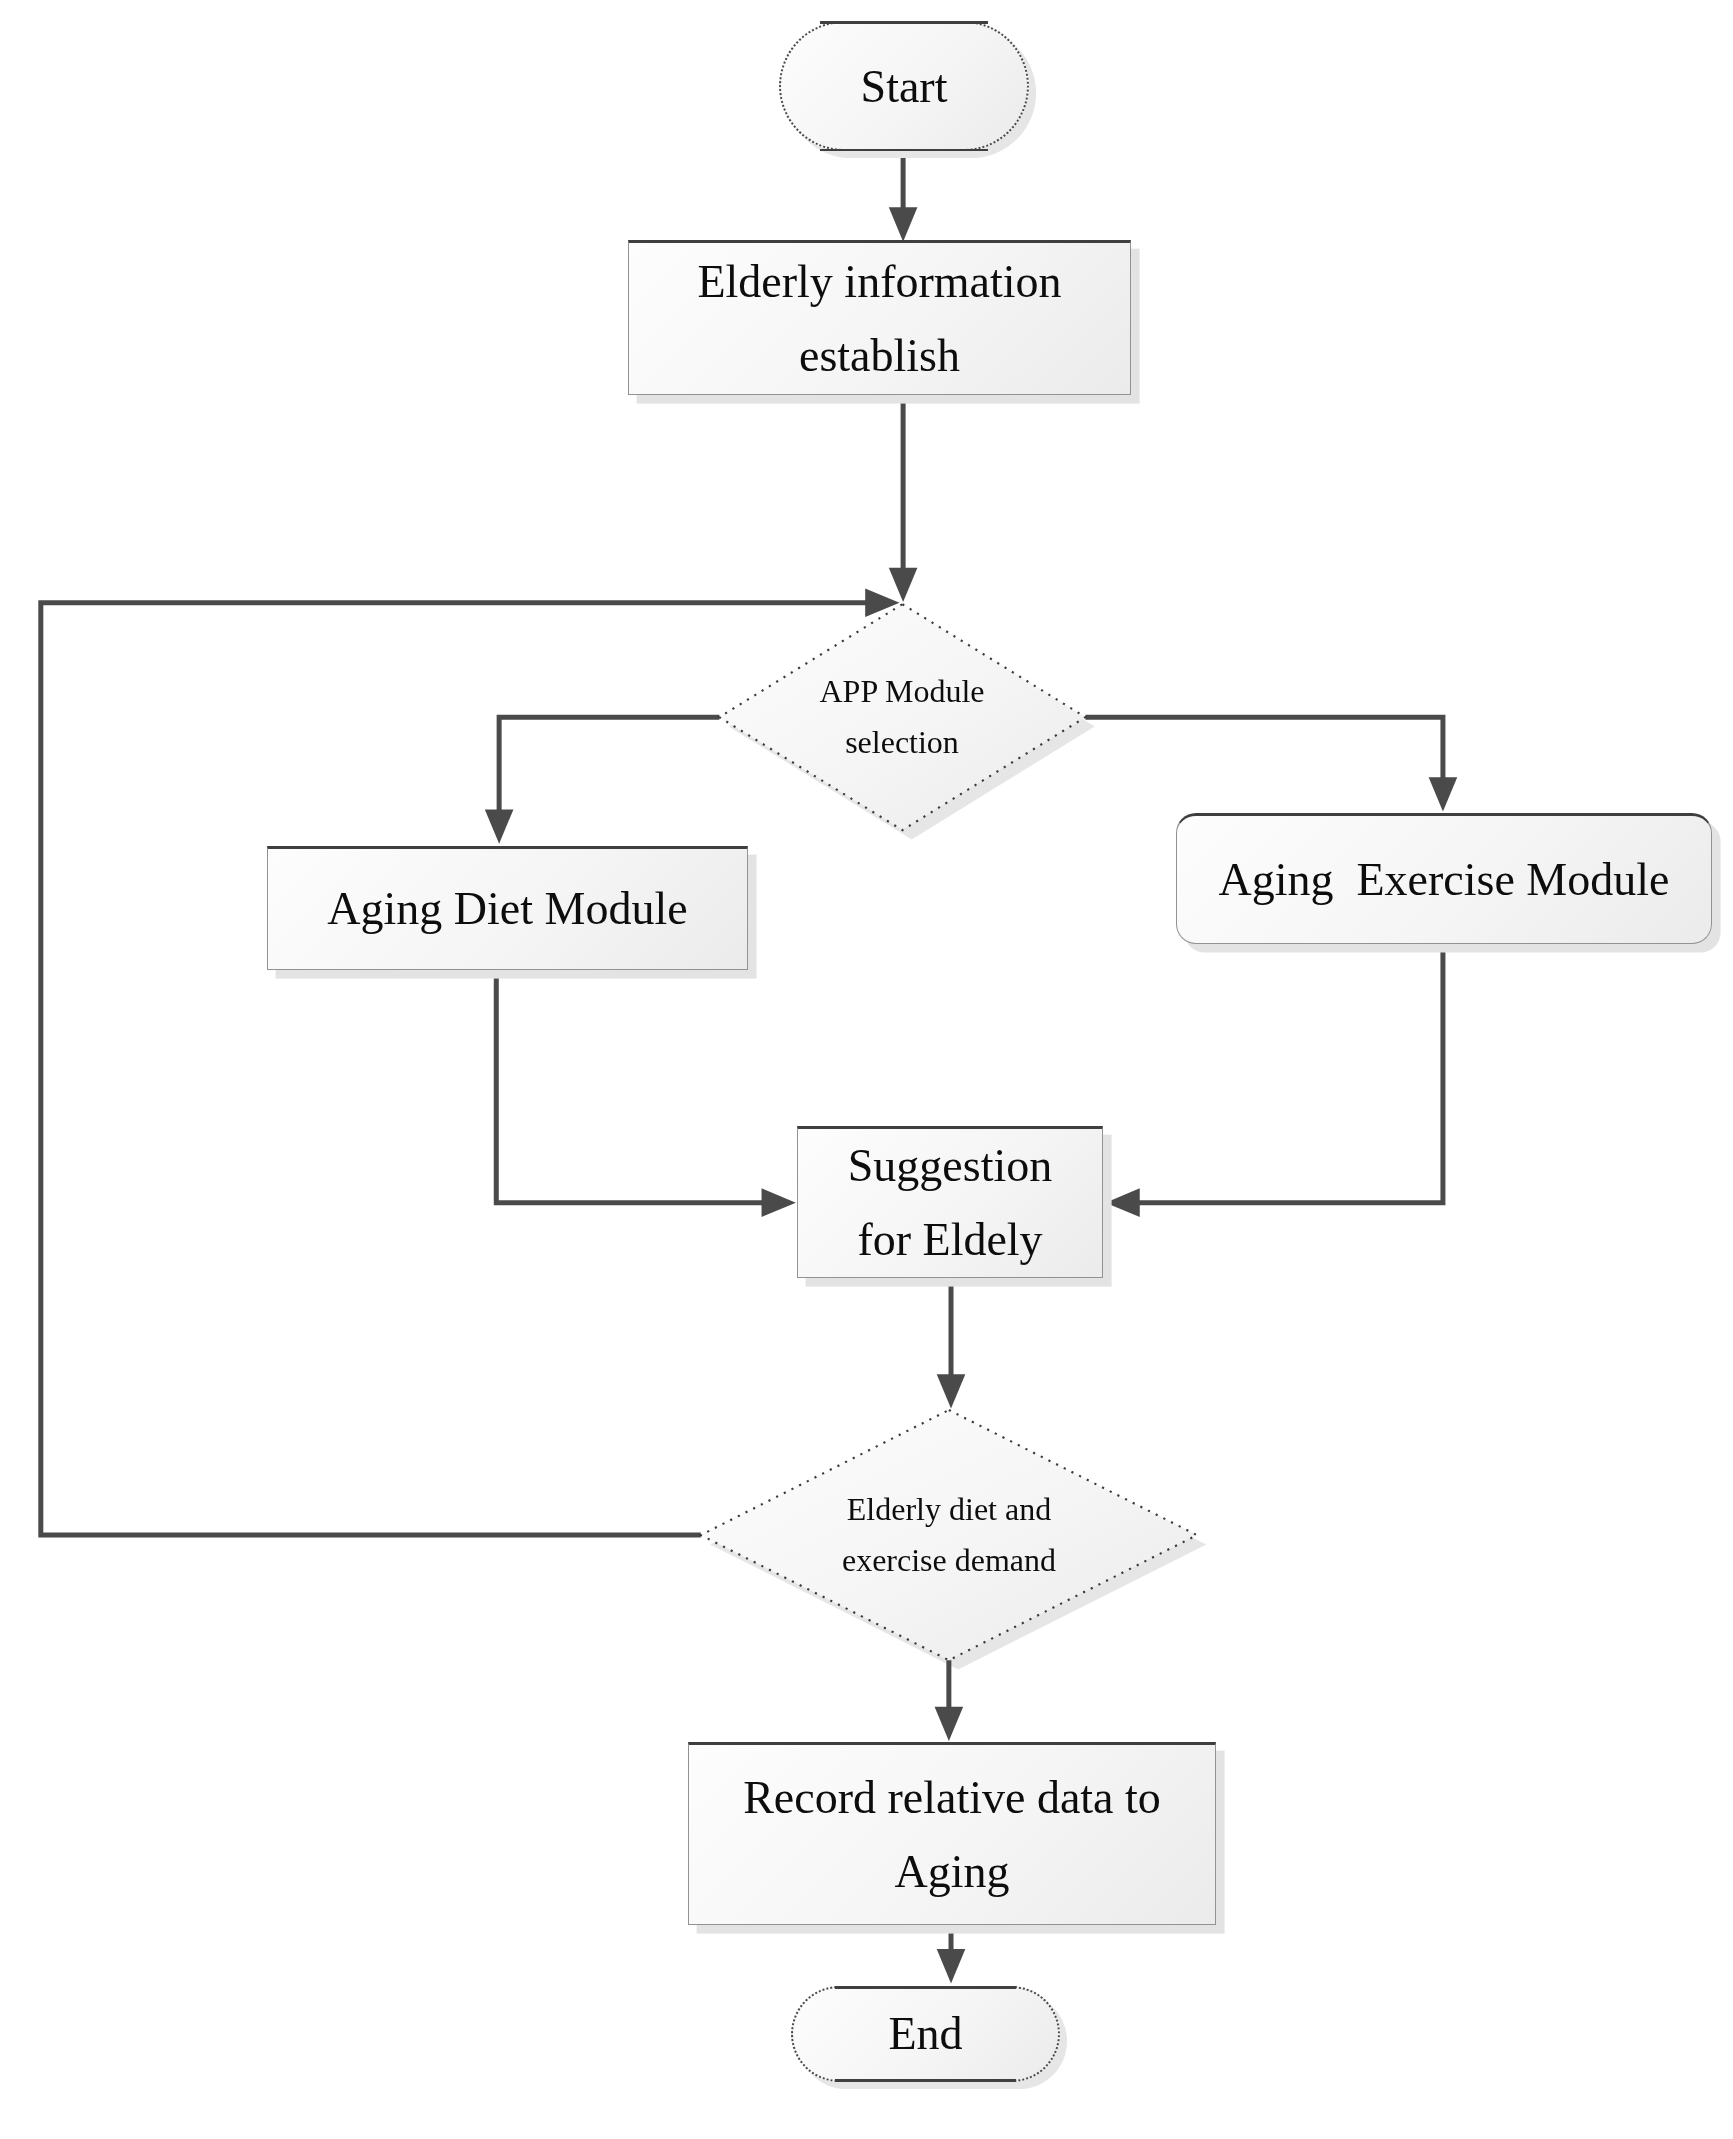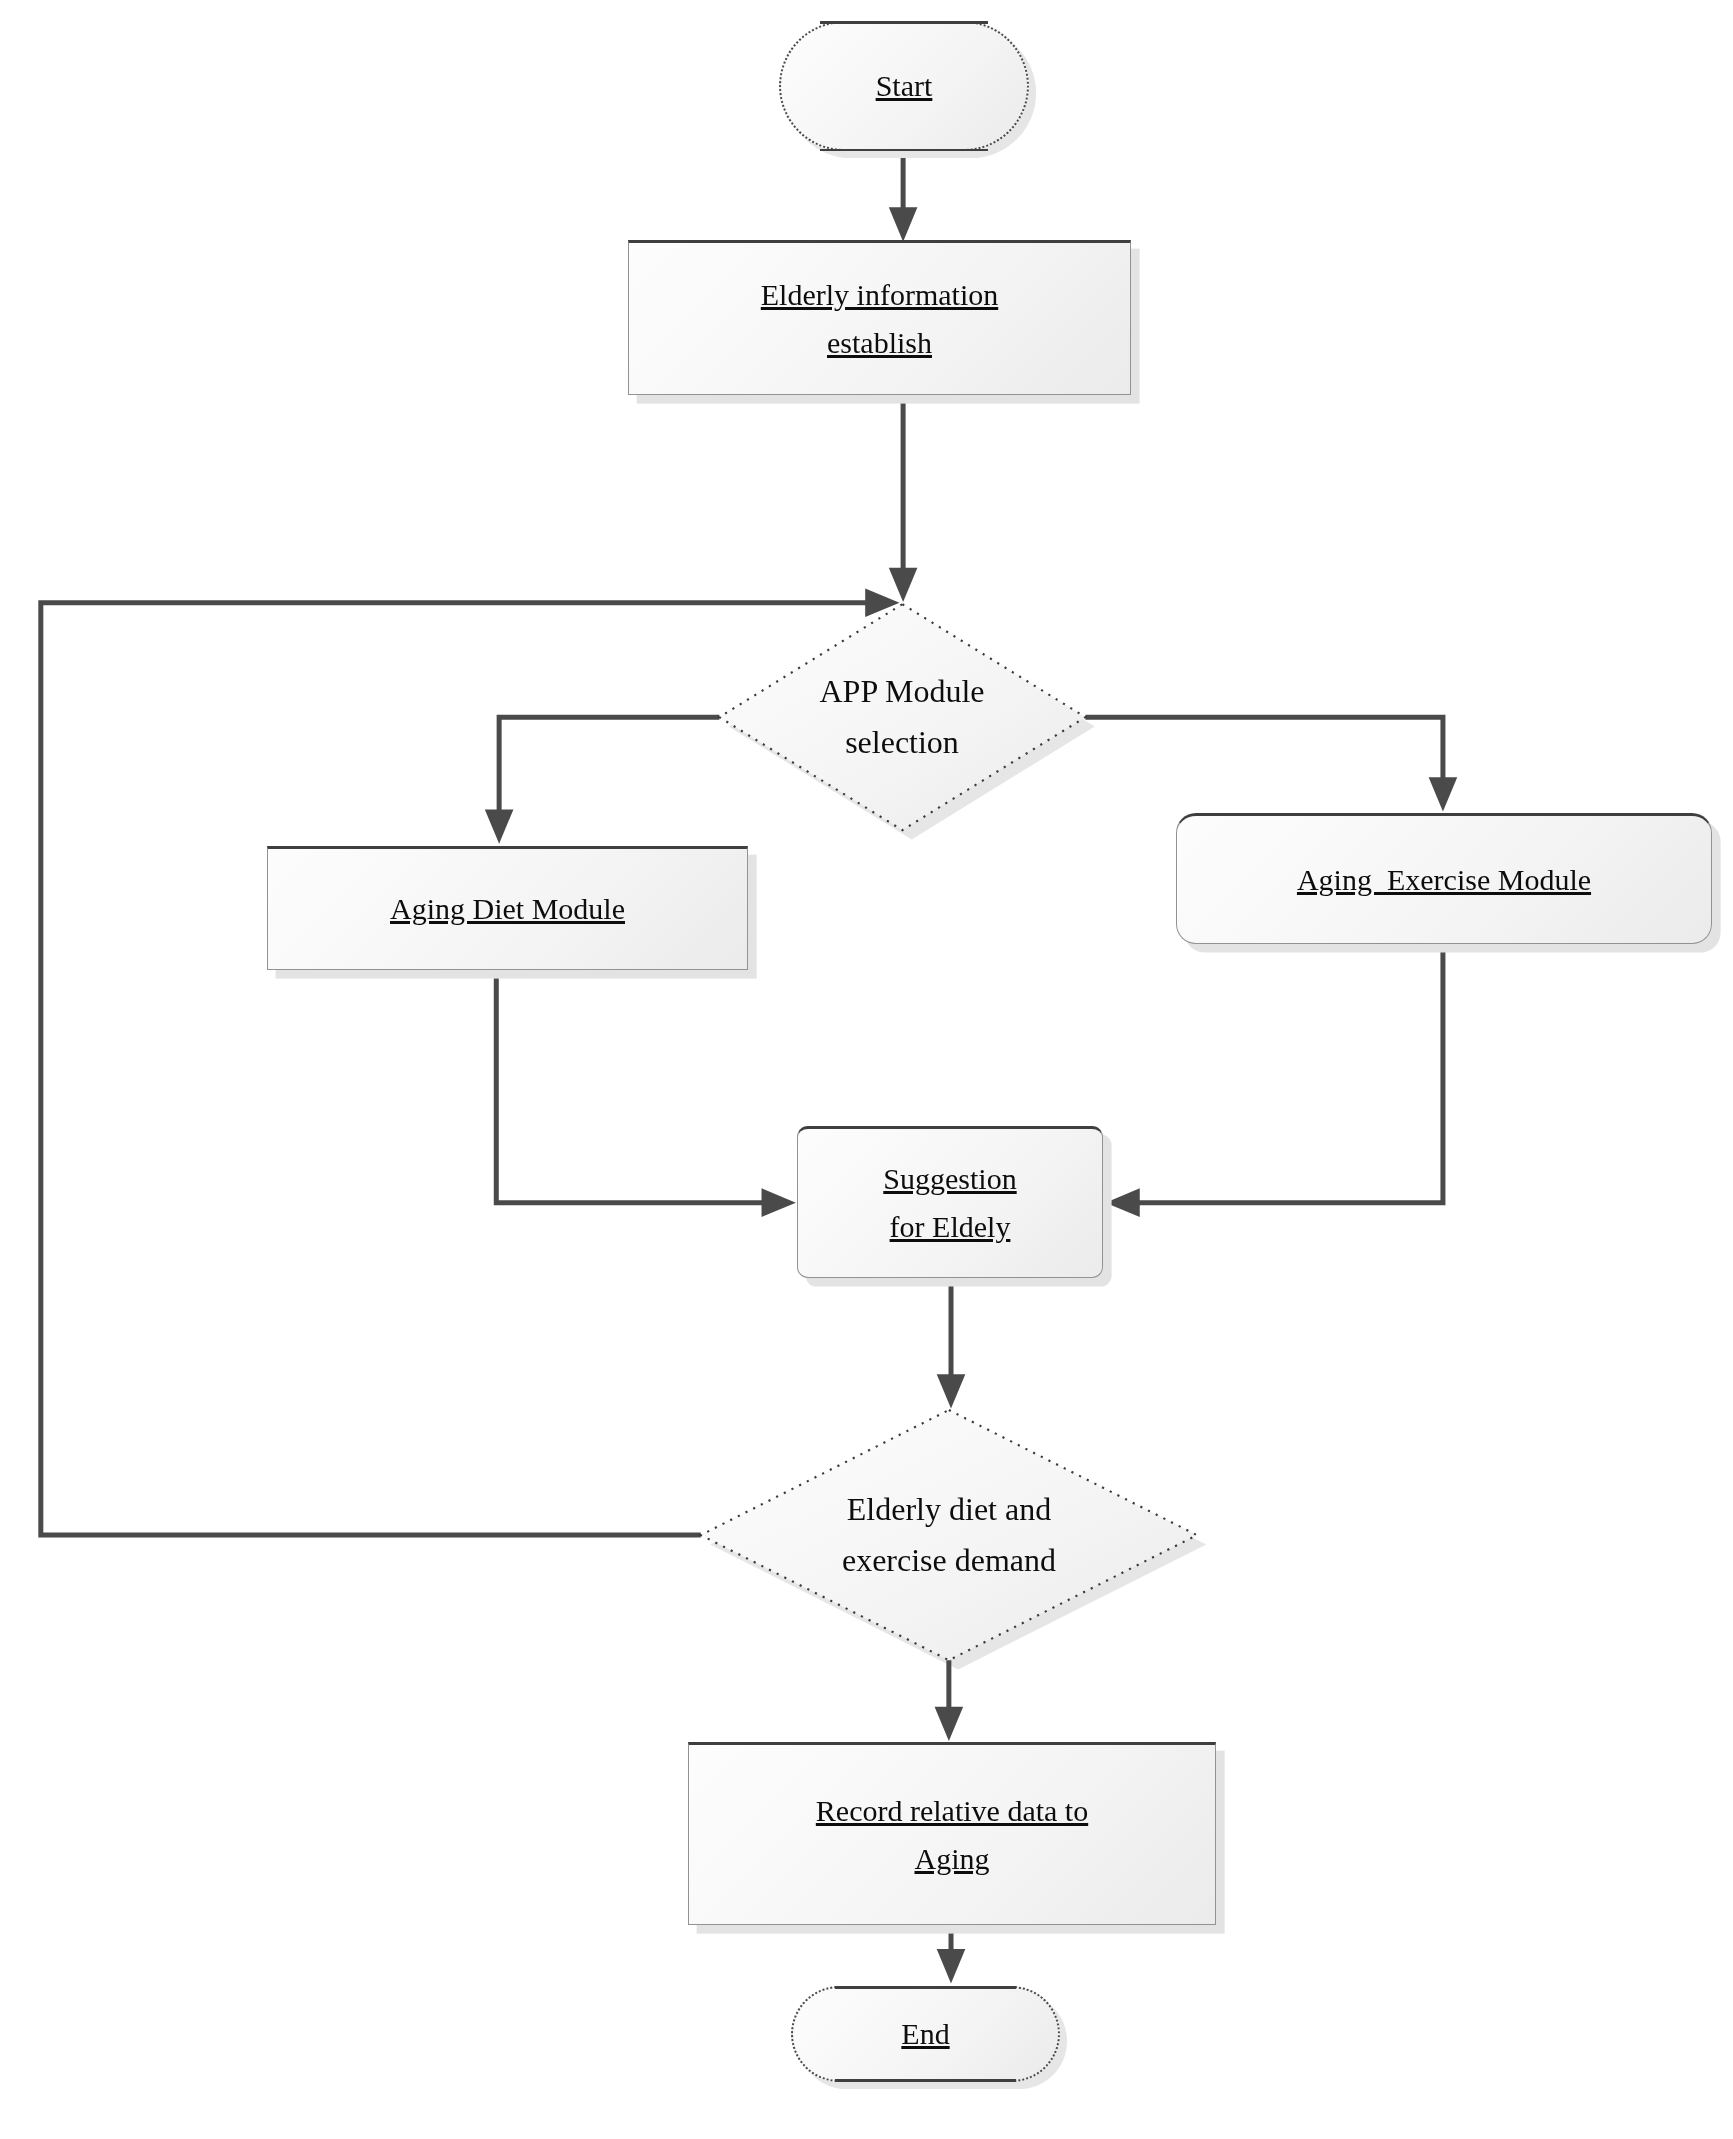--- a/index.html
+++ b/index.html
@@ -9,26 +9,25 @@
     background:#ffffff;
     font-family:"Liberation Serif","DejaVu Serif",serif;
     color:#0d0d0d;
     overflow:hidden;
   }
   #edges{position:absolute;left:0;top:0;width:1734px;height:2140px;}
   .node{
     position:absolute;
     display:flex;align-items:center;justify-content:center;
     text-align:center;
-    font-size:30px;line-height:1.6;
+    font-size:46px;line-height:1.6;
     white-space:pre-wrap;
     background:linear-gradient(135deg,#fdfdfd 0%,#f5f5f5 55%,#ebebeb 100%);
     box-sizing:border-box;
     z-index:2;
-    text-decoration:underline;
   }
   .process{
     border:1.4px solid #929292;
     border-top:3.6px solid #3f3f3f;
     box-shadow:8.6px 8.6px 0 #e3e3e3;
   }
   .terminator{
     border:2.1px dotted #4a4a4a;
     border-radius:714px;
     box-shadow:7.1px 7.1px 0 #e6e6e6;
@@ -126,21 +125,21 @@
 
   <div class="node terminator" style="left:779px;top:21.4px;width:250px;height:130px;">Start</div>
 
   <div class="node process" style="left:628px;top:240px;width:503px;height:155px;">Elderly information
 establish</div>
 
   <div class="node process" style="left:255px;top:846px;width:481px;height:124px;margin-left:12px;">Aging Diet Module</div>
 
   <div class="node process" style="left:1176px;top:813px;width:536px;height:131px;border-radius:20px;">Aging  Exercise Module</div>
 
-  <div class="node process" style="left:797px;top:1126px;width:306px;height:152px;border-radius:11px;">Suggestion
+  <div class="node process" style="left:797px;top:1126px;width:306px;height:152px;">Suggestion
 for Eldely</div>
 
   <div class="node process" style="left:688px;top:1742px;width:528px;height:183px;">Record relative data to
 Aging</div>
 
   <div class="node terminator" style="left:791px;top:1986px;width:269px;height:96px;">End</div>
 
   <div class="dlabel" style="left:719px;top:604px;width:366px;height:226px;">APP Module
 selection</div>
 

